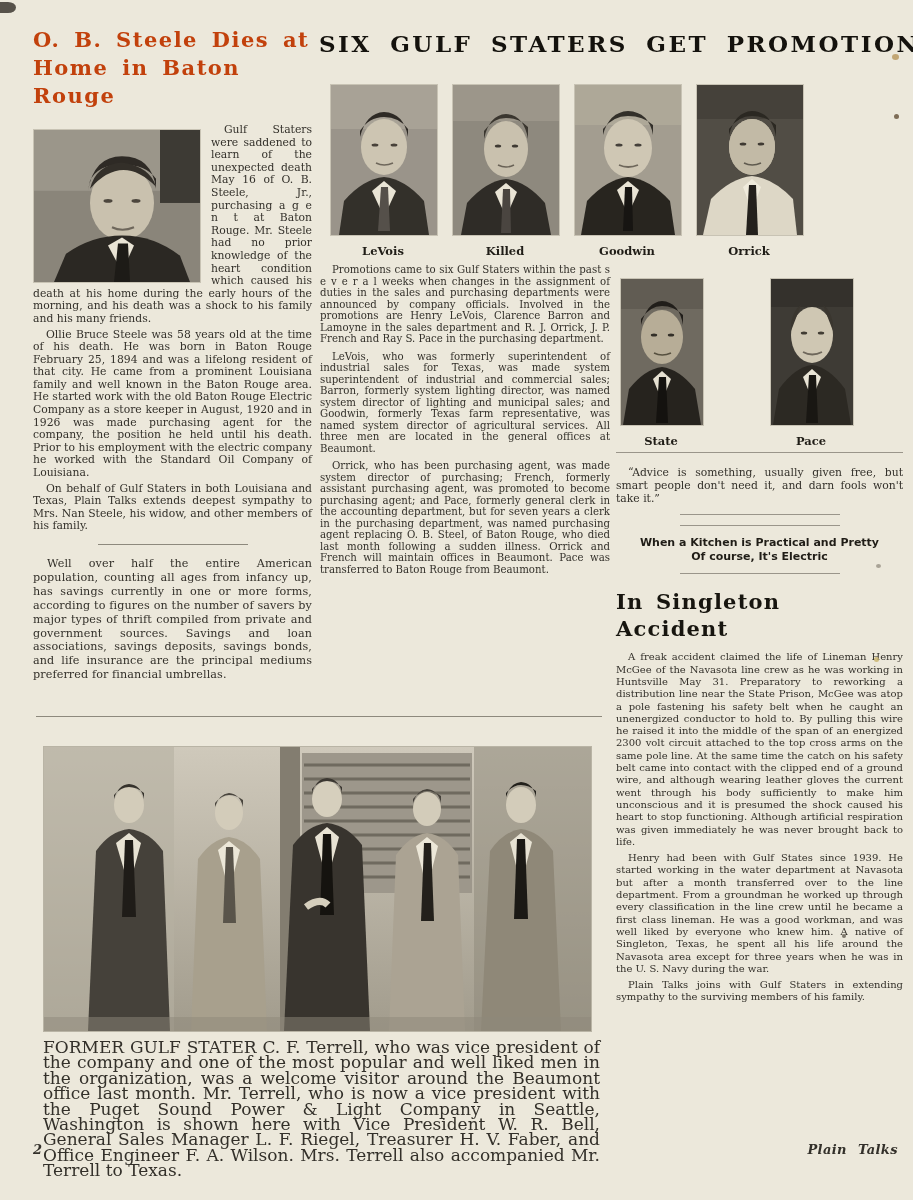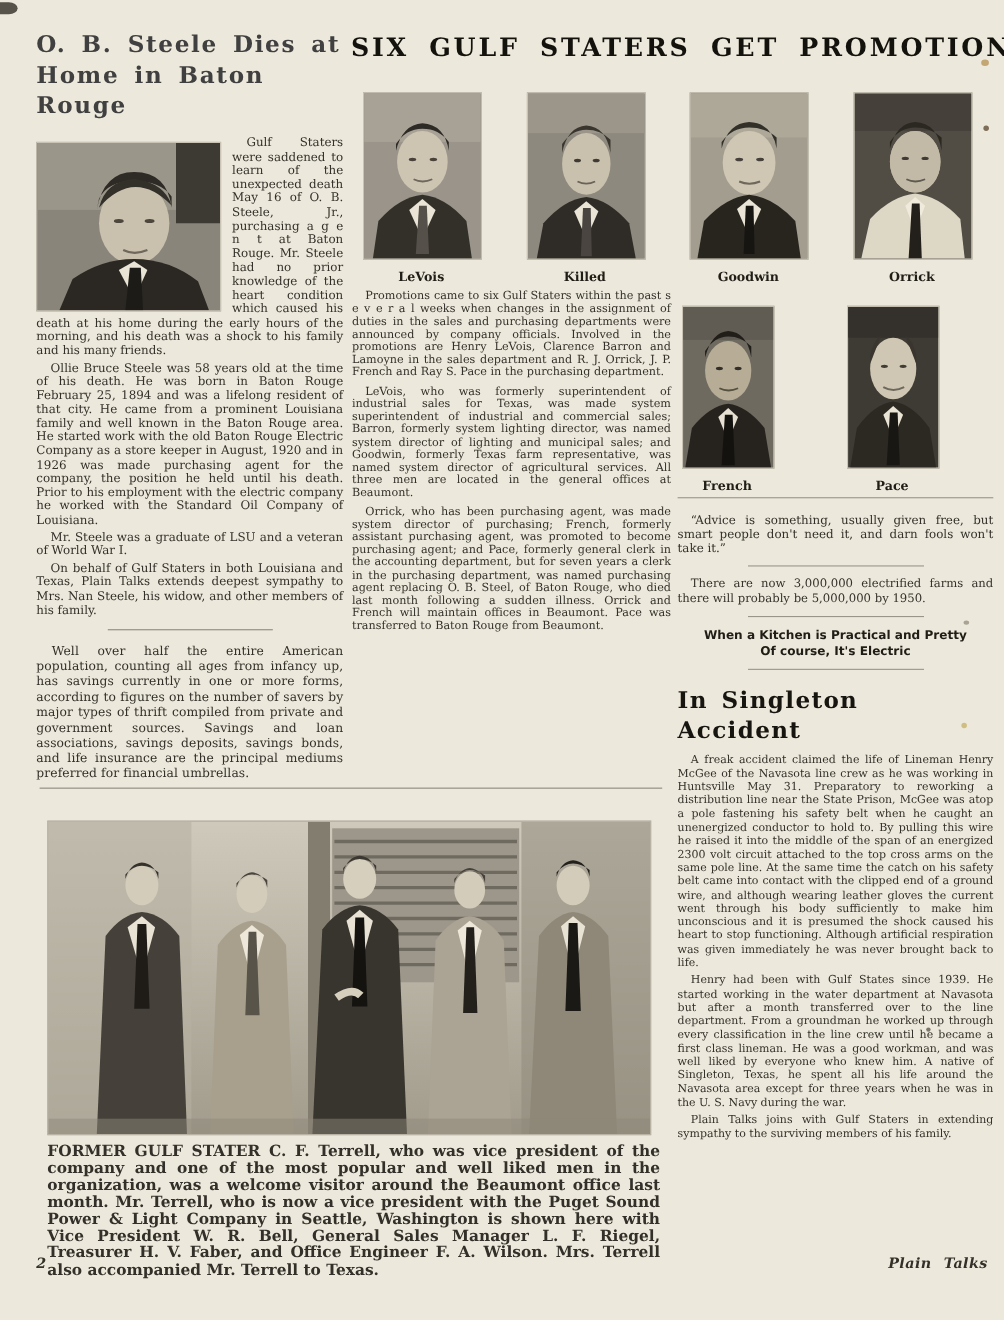--- a/index.html
+++ b/index.html
@@ -8,34 +8,34 @@
     background:#ece8db;
     color:#33302a;
     font-family:"DejaVu Serif", serif;
   }
   .page{position:absolute;inset:0;}
   p{margin:0 0 4px 0;}
 
   
   #left-col{position:absolute;left:33px;top:26px;width:279px;}
   .steele-head{margin:0 0 14px 0;font-size:21px;line-height:28px;font-weight:bold;
-    color:#404040;letter-spacing:1.5px;word-spacing:5px;}
+    color:#c2410c;letter-spacing:1.5px;word-spacing:5px;}
   .steele-head span{display:block;}
   .body-text{font-size:10.8px;line-height:12.6px;text-align:justify;}
   .body-text p{text-indent:13px;margin-bottom:3px;}
   .steele-photo{float:left;width:166px;height:152px;margin:5px 10px 2px 0;
     border:1px solid #c8c3b4;background:#847f74;}
   .steele-photo svg{display:block;width:100%;height:100%;}
   .rule-short{width:150px;margin:11px auto 12px auto;border-top:1px solid #8d897d;height:0;clear:both;}
   .savings{font-size:11.2px;line-height:13.9px;text-align:justify;text-indent:14px;letter-spacing:.1px;}
 
   
   #promo-head{position:absolute;left:319px;top:30px;width:582px;margin:0;
     font-size:23px;font-weight:bold;color:#14120d;letter-spacing:2.5px;word-spacing:8px;white-space:nowrap;}
-  #portraits1{position:absolute;left:330px;top:84px;width:552px;display:flex;justify-content:space-between;}
+  #portraits1{position:absolute;left:330px;top:84px;width:472px;display:flex;justify-content:space-between;}
   #portraits2{position:absolute;left:620px;top:278px;width:232px;display:flex;justify-content:space-between;}
   figure.portrait{margin:0;width:106px;}
   figure.portrait.small{width:82px;}
   figure.portrait .ph{width:100%;height:150px;border:1px solid #c8c3b4;background:#8e897e;}
   figure.portrait.small .ph{height:146px;}
   figure.portrait .ph svg{display:block;width:100%;height:100%;}
   figure.portrait figcaption{text-align:center;font-weight:bold;font-size:11.5px;margin-top:8px;color:#201d17;}
 
   
   #center-col{position:absolute;left:320px;top:264px;width:290px;
@@ -58,21 +58,21 @@
     color:#17150f;letter-spacing:1.2px;word-spacing:4px;}
   .mcgee-head span{display:block;}
   .mcgee-body{font-size:10px;line-height:12.3px;text-align:justify;}
   .mcgee-body p{text-indent:12px;margin-bottom:4px;}
 
   
   #group-photo{position:absolute;left:43px;top:746px;width:547px;height:284px;
     border:1px solid #b9b4a5;background:#b5afa2;}
   #group-photo svg{display:block;width:100%;height:100%;}
   #caption{position:absolute;left:43px;top:1040px;width:557px;
-    font-size:14px;line-height:15.4px;text-align:justify;font-weight:bold;}
+    font-size:17px;line-height:15.4px;text-align:justify;}
 
   
   #footer-page-num{position:absolute;left:33px;top:1142px;font-size:13px;font-weight:bold;font-style:italic;}
   #footer-brand{position:absolute;right:15px;top:1142px;font-size:13px;font-weight:bold;font-style:italic;
     word-spacing:6px;letter-spacing:.4px;}
 
   
   .speck{position:absolute;border-radius:50%;}
   #speck-corner{left:0px;top:2px;width:16px;height:11px;background:#57524a;border-radius:0 60% 60% 0;}
   #speck-1{left:892px;top:54px;width:7px;height:6px;background:#b8955a;opacity:.8;}
@@ -103,21 +103,20 @@
           <ellipse cx="74" cy="70" rx="4.5" ry="1.8" fill="#4c463d"></ellipse>
           <ellipse cx="102" cy="70" rx="4.5" ry="1.8" fill="#4c463d"></ellipse>
           <path d="M78,96 Q88,101 100,96" stroke="#6e675b" stroke-width="2" fill="none"></path>
           <path d="M20,150 L32,122 Q58,104 88,104 Q120,104 146,124 L156,150 Z" fill="#2b2823"></path>
           <polygon points="88,106 74,114 88,140 100,114" fill="#e9e4d5"></polygon>
           <polygon points="84,112 94,112 96,150 80,150" fill="#1d1b17"></polygon>
         </svg>
       </div>
       <p>Gulf Staters were saddened to learn of the unexpected death May 16 of O. B. Steele, Jr., purchasing a g e n t at Baton Rouge. Mr. Steele had no prior knowledge of the heart condition which caused his death at his home during the early hours of the morning, and his death was a shock to his family and his many friends.</p>
       <p>Ollie Bruce Steele was 58 years old at the time of his death. He was born in Baton Rouge February 25, 1894 and was a lifelong resident of that city. He came from a prominent Louisiana family and well known in the Baton Rouge area. He started work with the old Baton Rouge Electric Company as a store keeper in August, 1920 and in 1926 was made purchasing agent for the company, the position he held until his death. Prior to his employment with the electric company he worked with the Standard Oil Company of Louisiana.</p>
-      <p>Mr. Steele was a graduate of LSU and a veteran of World War I.</p>
       <p>On behalf of Gulf Staters in both Louisiana and Texas, Plain Talks extends deepest sympathy to Mrs. Nan Steele, his widow, and other members of his family.</p>
     </div>
     <div class="rule-short"></div>
     <p class="savings">Well over half the entire American population, counting all ages from infancy up, has savings currently in one or more forms, according to figures on the number of savers by major types of thrift compiled from private and government sources. Savings and loan associations, savings deposits, savings bonds, and life insurance are the principal mediums preferred for financial umbrellas.</p>
   </div>
 
   <h1 id="promo-head">SIX GULF STATERS GET PROMOTIONS</h1>
 
   <div id="portraits1">
     <figure class="portrait">
@@ -200,21 +199,21 @@
           <ellipse cx="41" cy="58" rx="21" ry="27" fill="#b7ad97"></ellipse>
           <path d="M20,46 Q26,23 41,22 Q58,23 62,46 L62,36 Q53,27 41,27 Q29,27 20,40 Z" fill="#211e1a"></path>
           <ellipse cx="33" cy="56" rx="3.2" ry="1.5" fill="#332f28"></ellipse>
           <ellipse cx="50" cy="56" rx="3.2" ry="1.5" fill="#332f28"></ellipse>
           <path d="M33,74 Q41,78 50,74" stroke="#56503f" stroke-width="1.6" fill="none"></path>
           <path d="M2,146 L8,110 Q24,90 41,88 Q58,90 74,110 L80,146 Z" fill="#26231e"></path>
           <polygon points="41,92 32,100 41,122 50,100" fill="#e5e0d1"></polygon>
           <polygon points="38,98 45,98 47,144 35,144" fill="#14120f"></polygon>
         </svg>
       </div>
-      <figcaption>French</figcaption>
+      <figcaption>State</figcaption>
     </figure>
     <figure class="portrait small">
       <div class="ph">
         <svg viewBox="0 0 82 146" preserveAspectRatio="none">
           <rect width="82" height="146" fill="#3e3b35"></rect>
           <rect y="0" width="82" height="28" fill="#34312c"></rect>
           <ellipse cx="41" cy="56" rx="21" ry="28" fill="#cfc7b3"></ellipse>
           <path d="M20,44 Q23,30 30,26 L20,52 Z" fill="#3a362f"></path>
           <path d="M62,44 Q59,30 52,26 L62,52 Z" fill="#3a362f"></path>
           <ellipse cx="33" cy="54" rx="3.2" ry="1.5" fill="#413c33"></ellipse>
@@ -234,21 +233,20 @@
     <p>LeVois, who was formerly superintendent of industrial sales for Texas, was made system superintendent of industrial and commercial sales; Barron, formerly system lighting director, was named system director of lighting and municipal sales; and Goodwin, formerly Texas farm representative, was named system director of agricultural services. All three men are located in the general offices at Beaumont.</p>
     <p>Orrick, who has been purchasing agent, was made system director of purchasing; French, formerly assistant purchasing agent, was promoted to become purchasing agent; and Pace, formerly general clerk in the accounting department, but for seven years a clerk in the purchasing department, was named purchasing agent replacing O. B. Steel, of Baton Rouge, who died last month following a sudden illness. Orrick and French will maintain offices in Beaumont. Pace was transferred to Baton Rouge from Beaumont.</p>
   </div>
 
   <div id="rule-long"></div>
 
   <div id="right-col">
     <div class="rule-full"></div>
     <p class="quote">“Advice is something, usually given free, but smart people don't need it, and darn fools won't take it.”</p>
     <div class="rule-mid"></div>
-    <p class="farms">There are now 3,000,000 electrified farms and there will probably be 5,000,000 by 1950.</p>
     <div class="rule-mid"></div>
     <div class="kitchen">
       <span>When a Kitchen is Practical and Pretty</span>
       <span>Of course, It's Electric</span>
     </div>
     <div class="rule-mid"></div>
     <h2 class="mcgee-head">
       <span>In Singleton Accident</span>
     </h2>
     <div class="mcgee-body">

